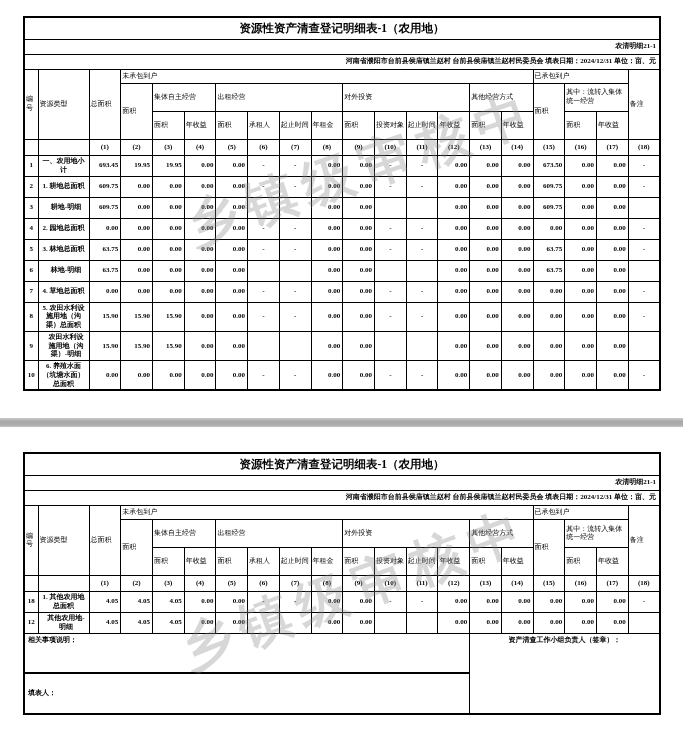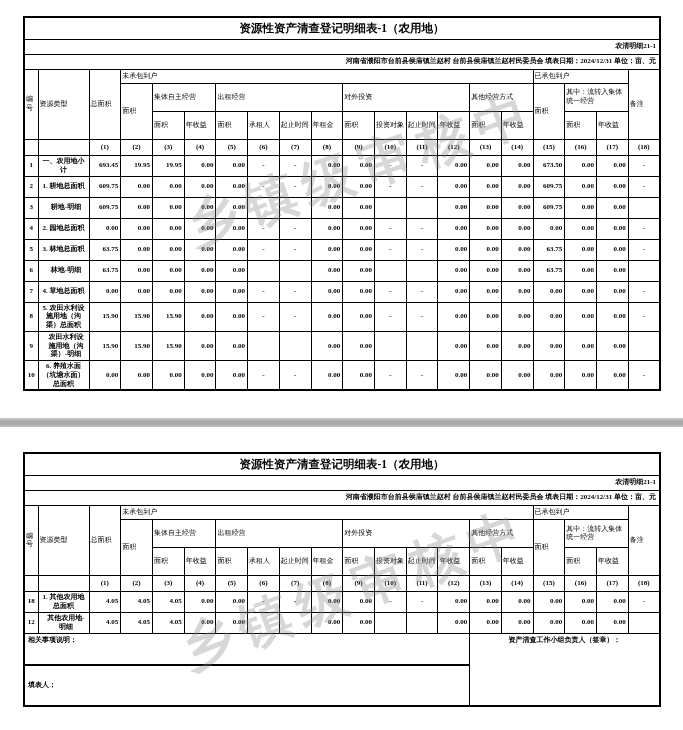--- a/index.html
+++ b/index.html
@@ -28,21 +28,21 @@
   th { text-align:left; font-weight:normal; padding:1px; }
   tr.idx { height:16px; }
   tr.idx td { text-align:center; }
 
   .c-no    { text-align:center; }
   .c-label { text-align:center; padding:1px 2px; }
   .c-label.ind { padding-left:7px; }
   .c-num   { text-align:right; padding-right:2px; }
   .c-num.dash { text-align:center; padding-right:0; }
 
-  .notes-cell  { height:32px; vertical-align:top; text-align:left; padding:2px 3px; }
+  .notes-cell  { height:40px; vertical-align:top; text-align:left; padding:2px 3px; }
   .sign-cell   { height:72px; vertical-align:top; text-align:center; padding:2px 3px; }
   .filler-cell { height:41px; border-top:2px solid #000; text-align:left; padding:2px 3px; }
 
   .watermark { position:absolute; white-space:nowrap; pointer-events:none;
     font-size:52px; letter-spacing:9px; font-weight:bold;
     color:rgba(135,135,135,0.33); transform-origin:left center; z-index:5; }
   .wm1 { left:165px; top:178px; transform:rotate(-19deg); }
   .wm2 { left:160px; top:165px; transform:rotate(-20deg); }
 </style>
 </head>

